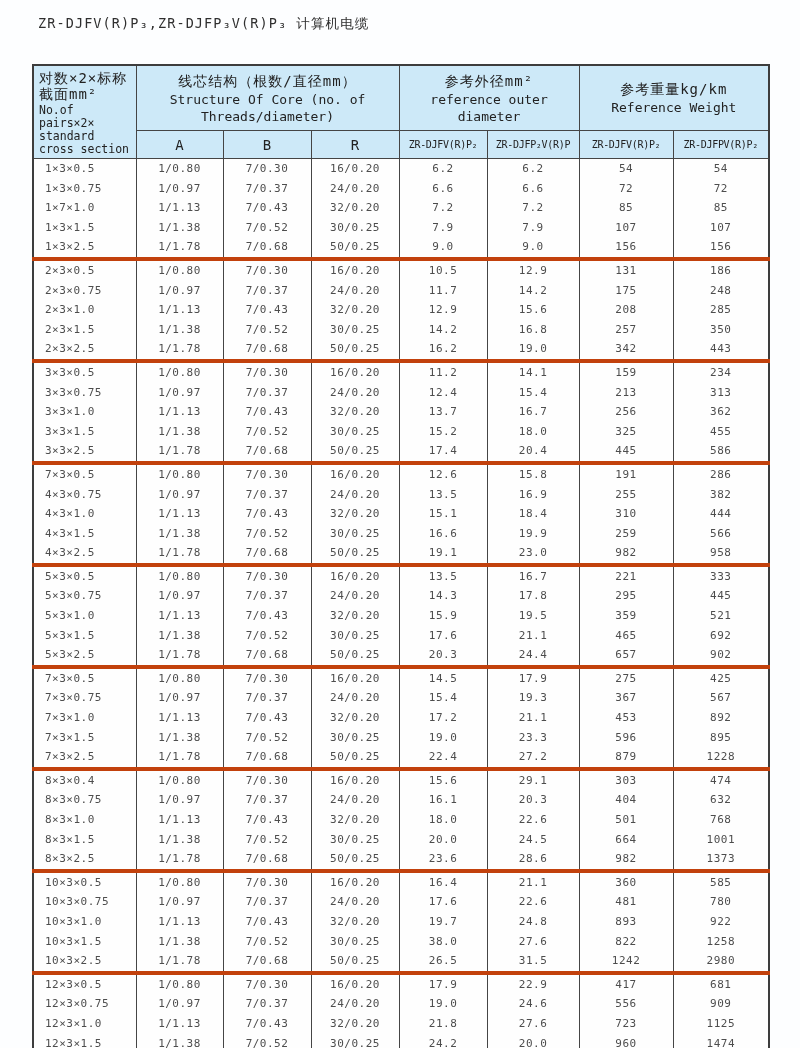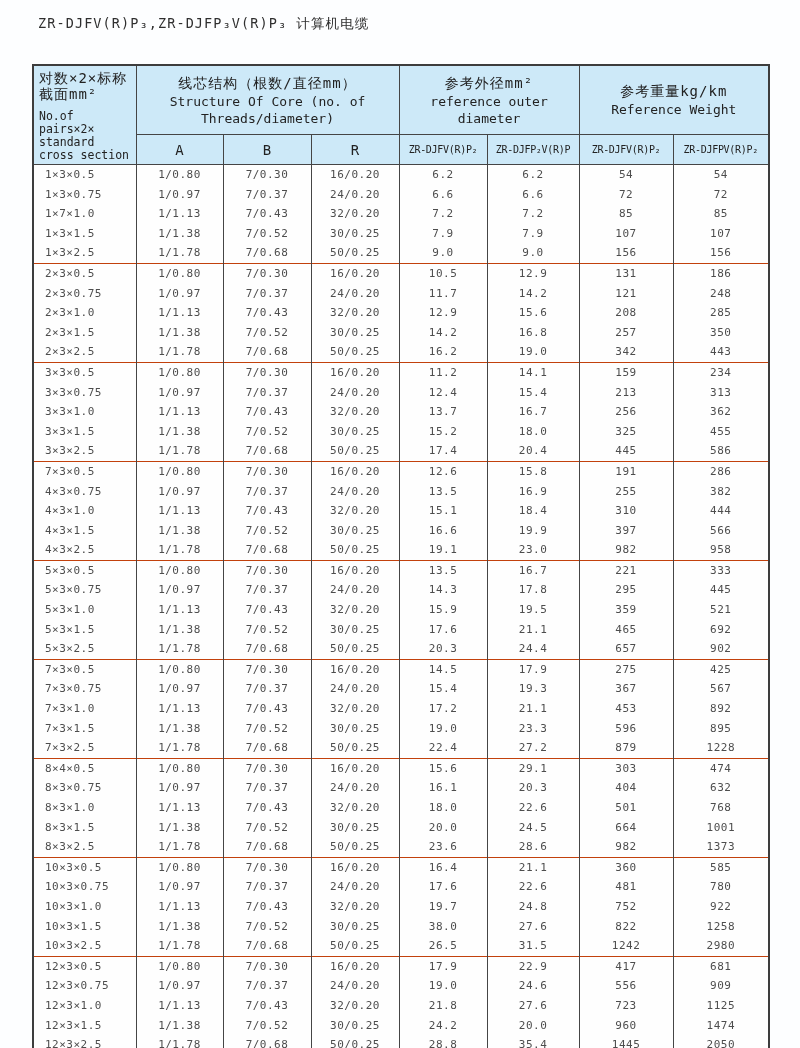--- a/index.html
+++ b/index.html
@@ -47,21 +47,21 @@
     font-size:14px;
     line-height:16px;
     letter-spacing:1px;
     display:block;
   }
   th.h-pairs .en{
     font-size:11.5px;
     line-height:13px;
     letter-spacing:0;
     display:block;
-    margin-top:8px;
+    margin-top:2px;
   }
   .grp-cn{
     display:block;
     font-size:14px;
     letter-spacing:1px;
     line-height:19px;
   }
   .grp-en{
     display:block;
     font-size:13px;
@@ -75,21 +75,21 @@
   th.h-model{
     font-size:10px;
     height:24px;
     padding:0 1px;
     letter-spacing:-0.3px;
     white-space:nowrap;
     overflow:hidden;
     margin-left:42px;
   }
   tbody.group{
-    border-bottom:1px solid #c2410c;
+    border-bottom:4px solid #c2410c;
   }
   tbody.group td{
     border-left:1px solid #454545;
     border-right:1px solid #454545;
     height:19.6px;
     padding:0;
     text-align:center;
     font-size:11px;
     line-height:19.6px;
     color:#4d4d4d;
@@ -214,21 +214,21 @@
           <td>131</td>
           <td>186</td>
         </tr>
         <tr>
           <td class="c-first">2×3×0.75</td>
           <td>1/0.97</td>
           <td>7/0.37</td>
           <td>24/0.20</td>
           <td>11.7</td>
           <td>14.2</td>
-          <td>121</td>
+          <td>175</td>
           <td>248</td>
         </tr>
         <tr>
           <td class="c-first">2×3×1.0</td>
           <td>1/1.13</td>
           <td>7/0.43</td>
           <td>32/0.20</td>
           <td>12.9</td>
           <td>15.6</td>
           <td>208</td>
@@ -338,21 +338,21 @@
           <td>310</td>
           <td>444</td>
         </tr>
         <tr>
           <td class="c-first">4×3×1.5</td>
           <td>1/1.38</td>
           <td>7/0.52</td>
           <td>30/0.25</td>
           <td>16.6</td>
           <td>19.9</td>
-          <td>397</td>
+          <td>259</td>
           <td>566</td>
         </tr>
         <tr>
           <td class="c-first">4×3×2.5</td>
           <td>1/1.78</td>
           <td>7/0.68</td>
           <td>50/0.25</td>
           <td>19.1</td>
           <td>23.0</td>
           <td>982</td>
@@ -458,21 +458,21 @@
           <td>7/0.68</td>
           <td>50/0.25</td>
           <td>22.4</td>
           <td>27.2</td>
           <td>879</td>
           <td>1228</td>
         </tr>
       </tbody>
       <tbody class="group">
         <tr>
-          <td class="c-first">8×4×0.5</td>
+          <td class="c-first">8×3×0.4</td>
           <td>1/0.80</td>
           <td>7/0.30</td>
           <td>16/0.20</td>
           <td>15.6</td>
           <td>29.1</td>
           <td>303</td>
           <td>474</td>
         </tr>
         <tr>
           <td class="c-first">8×3×0.75</td>
@@ -536,21 +536,21 @@
           <td>481</td>
           <td>780</td>
         </tr>
         <tr>
           <td class="c-first">10×3×1.0</td>
           <td>1/1.13</td>
           <td>7/0.43</td>
           <td>32/0.20</td>
           <td>19.7</td>
           <td>24.8</td>
-          <td>752</td>
+          <td>893</td>
           <td>922</td>
         </tr>
         <tr>
           <td class="c-first">10×3×1.5</td>
           <td>1/1.38</td>
           <td>7/0.52</td>
           <td>30/0.25</td>
           <td>38.0</td>
           <td>27.6</td>
           <td>822</td>

